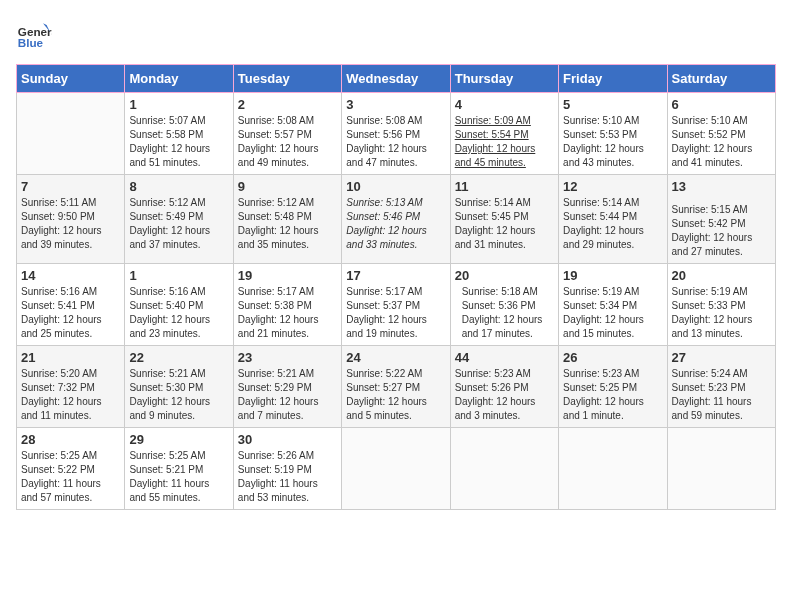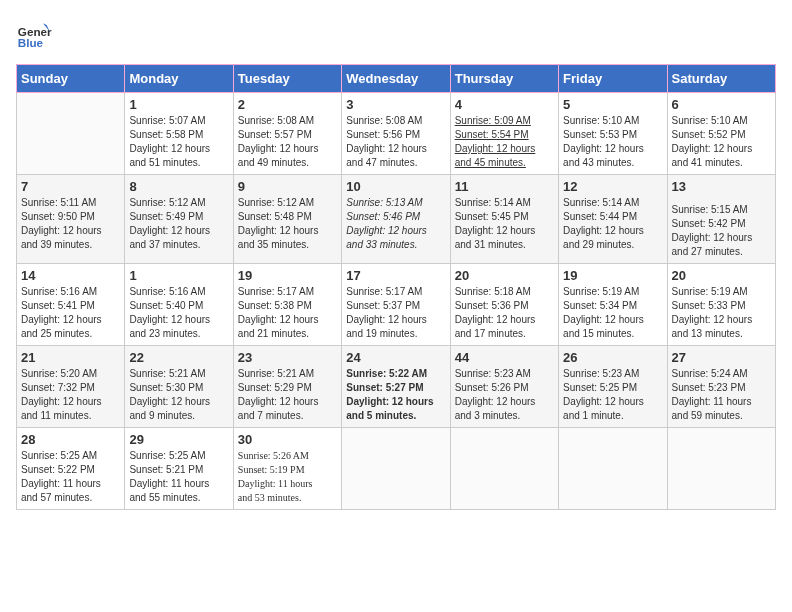--- a/index.html
+++ b/index.html
@@ -230,21 +230,21 @@
         </td>
         <td>
           <span class="day-number">17</span>
           <div class="day-info" style="white-space: pre-line;">Sunrise: 5:17 AM
 Sunset: 5:37 PM
 Daylight: 12 hours
 and 19 minutes.</div>
         </td>
         <td>
           <span class="day-number">20</span>
-          <div class="day-info" style="white-space: pre-line;">Sunrise: 5:18 AM
+          <div class="day-info" style="white-space: pre-line; margin-left: 7px;">Sunrise: 5:18 AM
 Sunset: 5:36 PM
 Daylight: 12 hours
 and 17 minutes.</div>
         </td>
         <td>
           <span class="day-number">19</span>
           <div class="day-info" style="white-space: pre-line;">Sunrise: 5:19 AM
 Sunset: 5:34 PM
 Daylight: 12 hours
 and 15 minutes.</div>
@@ -274,21 +274,21 @@
         </td>
         <td>
           <span class="day-number">23</span>
           <div class="day-info" style="white-space: pre-line;">Sunrise: 5:21 AM
 Sunset: 5:29 PM
 Daylight: 12 hours
 and 7 minutes.</div>
         </td>
         <td>
           <span class="day-number">24</span>
-          <div class="day-info" style="white-space: pre-line; font-weight: bold;">Sunrise: 5:22 AM
+          <div class="day-info" style="white-space: pre-line;">Sunrise: 5:22 AM
 Sunset: 5:27 PM
 Daylight: 12 hours
 and 5 minutes.</div>
         </td>
         <td>
           <span class="day-number">44</span>
           <div class="day-info" style="white-space: pre-line;">Sunrise: 5:23 AM
 Sunset: 5:26 PM
 Daylight: 12 hours
 and 3 minutes.</div>
@@ -318,21 +318,21 @@
         </td>
         <td>
           <span class="day-number">29</span>
           <div class="day-info" style="white-space: pre-line;">Sunrise: 5:25 AM
 Sunset: 5:21 PM
 Daylight: 11 hours
 and 55 minutes.</div>
         </td>
         <td>
           <span class="day-number">30</span>
-          <div class="day-info" style="white-space: pre-line; font-family: Liberation Serif, serif;">Sunrise: 5:26 AM
+          <div class="day-info" style="white-space: pre-line;">Sunrise: 5:26 AM
 Sunset: 5:19 PM
 Daylight: 11 hours
 and 53 minutes.</div>
         </td>
         <td class="empty"></td>
         <td class="empty"></td>
         <td class="empty"></td>
         <td class="empty"></td>
       </tr>
     </tbody>

